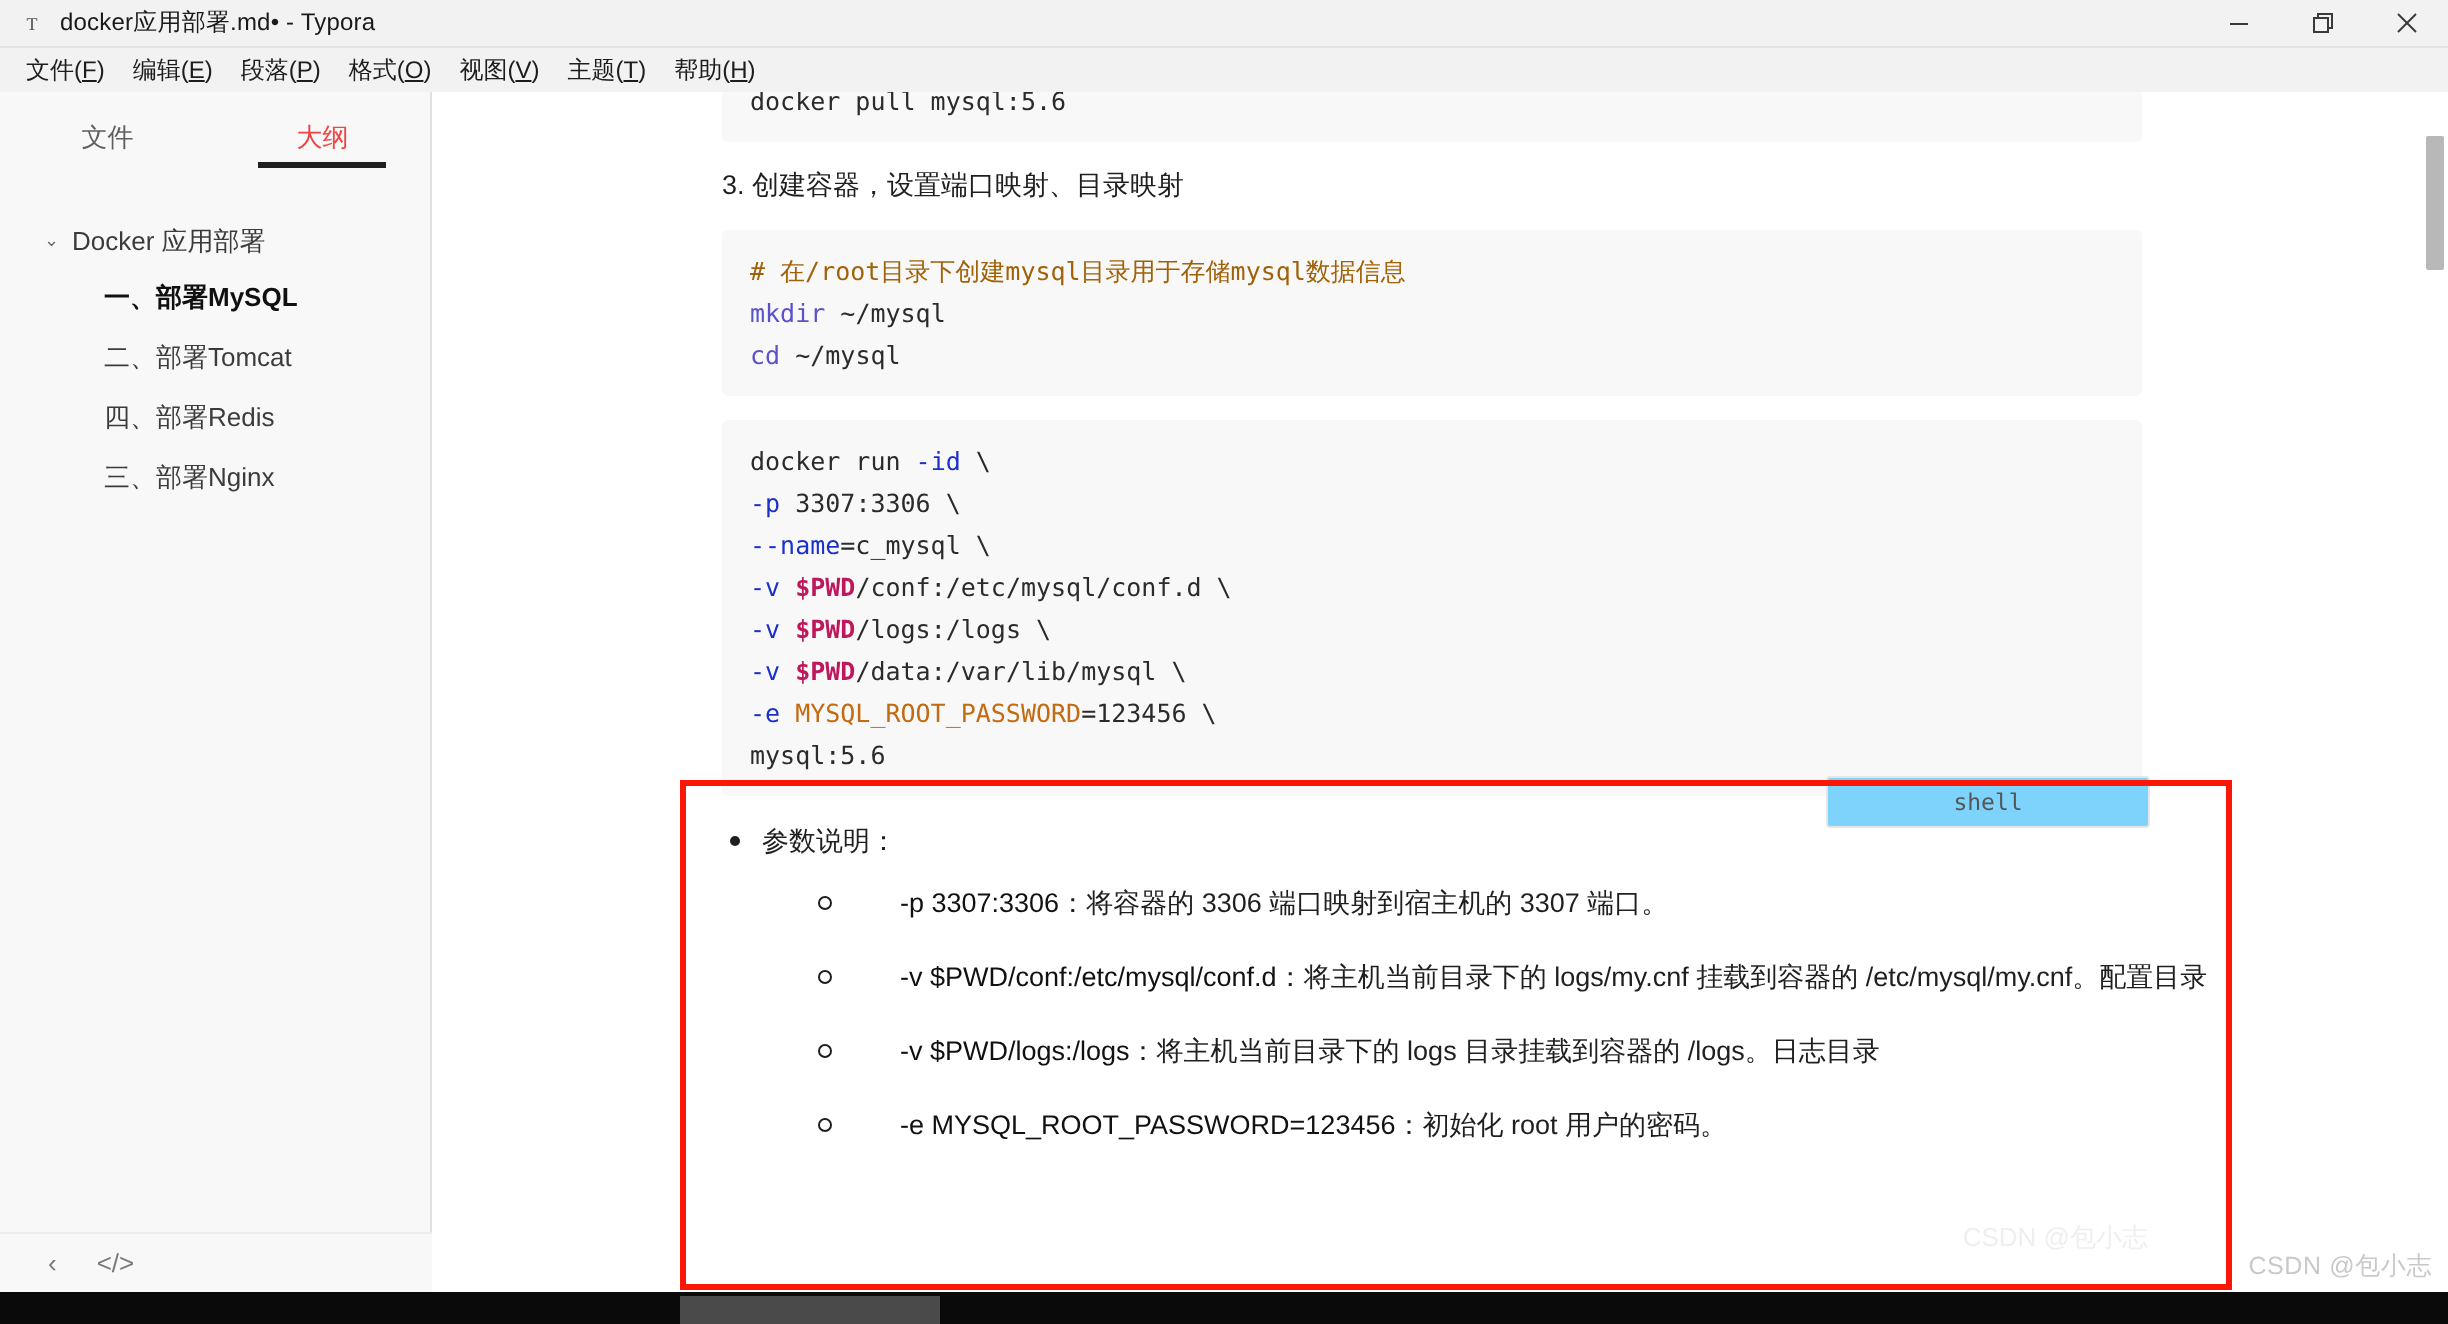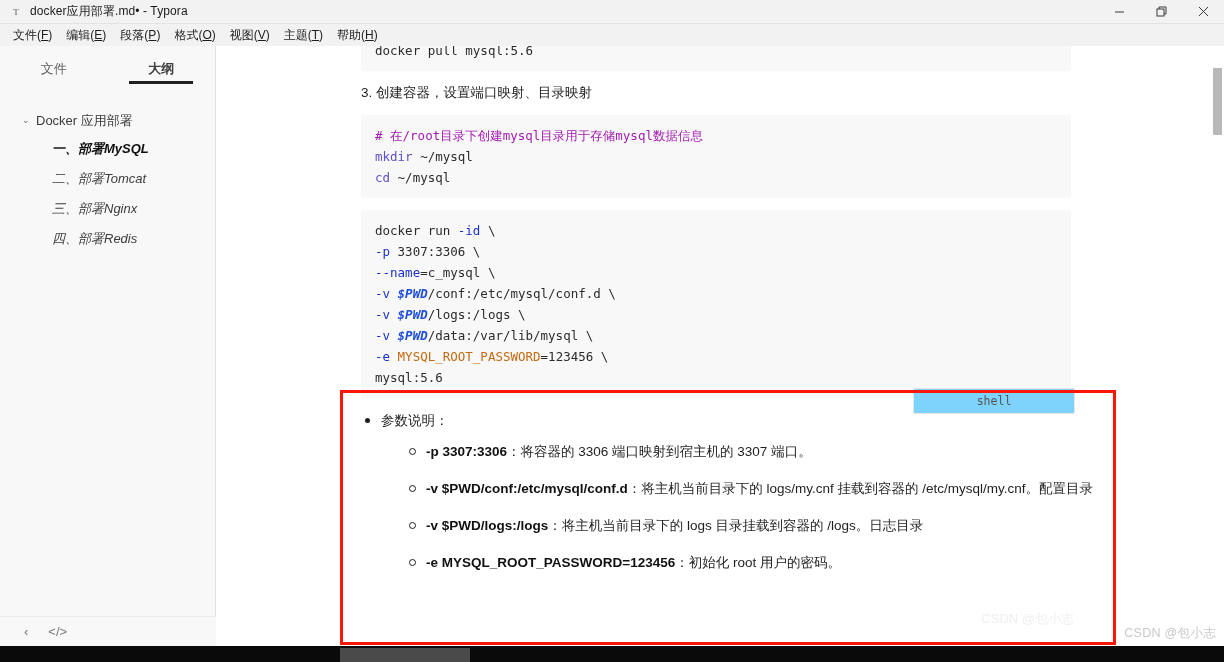--- a/index.html
+++ b/index.html
@@ -84,21 +84,21 @@
     align-items: flex-start;
   }
   .side-tab {
     position: relative;
     font-size: 13px;
     color: #5f5f5f;
     padding: 4px 2px 8px 2px;
     text-align: center;
     min-width: 52px;
   }
-  .side-tab.active { color: #404040; font-weight: 700; }
+  .side-tab.active { color: #ef4444; font-weight: 400; }
   .side-tab.active::after {
     content: "";
     position: absolute;
     left: -6px; right: -6px; bottom: 2px;
     height: 3px; background: #202020;
   }
   .outline-tree { padding: 22px 0 0 0; }
   .outline-root {
     display: flex; align-items: center;
     font-size: 13px; color: #3b3b3b;
@@ -111,21 +111,20 @@
     font-size: 9px;
     color: #6a6a6a;
     margin-right: 2px;
     transform: translateY(-1px);
   }
   .outline-item {
     font-size: 13px;
     color: #3b3b3b;
     padding: 6px 0 6px 52px;
     white-space: nowrap;
-    font-style: italic;
   }
   .outline-item.active { font-weight: bold; color: #101010; }
 
   .sidebar-footer {
     position: absolute; bottom: 0; left: 0;
     width: 216px; height: 30px;
     display: flex; align-items: center;
     padding-left: 24px;
     gap: 20px;
     background: #f8f8f8;
@@ -154,24 +153,24 @@
     padding: 10px 14px;
     margin: 12px 0 12px 0;
     width: 710px;
     font-family: "DejaVu Sans Mono", "Liberation Mono", monospace;
     font-size: 12.5px;
     line-height: 21px;
     color: #2b2b2b;
     white-space: pre;
     overflow: visible;
   }
-  pre.code .cmt  { color: #a21caf; }
+  pre.code .cmt  { color: #a16207; }
   pre.code .kw   { color: #5b52c9; }
   pre.code .flag { color: #1a31c9; }
-  pre.code .var  { color: #1d4ed8; font-weight: bold; font-style: italic; }
+  pre.code .var  { color: #be185d; font-weight: bold; }
   pre.code .env  { color: #c46a10; }
   pre.code .plain{ color: #2b2b2b; text-align: right; }
 
   p.para {
     font-size: 13.5px;
     color: #1f1f1f;
     margin: 0 0 6px 0;
     line-height: 20px;
   }
 
@@ -214,21 +213,21 @@
     line-height: 23px;
     margin-bottom: 14px;
   }
   ul.lvl2 > li::before {
     content: "";
     position: absolute; left: 3px; top: 8px;
     width: 5px; height: 5px; border-radius: 50%;
     background: transparent;
     border: 1px solid #1f1f1f;
   }
-  .bold-code { font-weight: bold; color: #111; }
+  .bold-code { font-weight: normal; color: #111; margin-left: 24px; }
 
   
   .red-box {
     position: absolute;
     left: 340px; top: 390px;
     width: 776px; height: 255px;
     border: 3px solid #fb1606;
     pointer-events: none;
     z-index: 6;
   }
@@ -331,22 +330,22 @@
         <div class="side-tab active">大纲</div>
       </div>
 
       <div class="outline-tree">
         <div class="outline-root">
           <span class="caret">⌄</span>
           <span>Docker 应用部署</span>
         </div>
         <div class="outline-item active">一、部署MySQL</div>
         <div class="outline-item">二、部署Tomcat</div>
+        <div class="outline-item">四、部署Redis</div>
         <div class="outline-item">三、部署Nginx</div>
-        <div class="outline-item">四、部署Redis</div>
       </div>
 
       <div class="sidebar-footer">
         <span class="foot-ico">‹</span>
         <span class="foot-ico">&lt;/&gt;</span>
       </div>
     </div>
 
     <div class="editor">
       <div class="doc">

